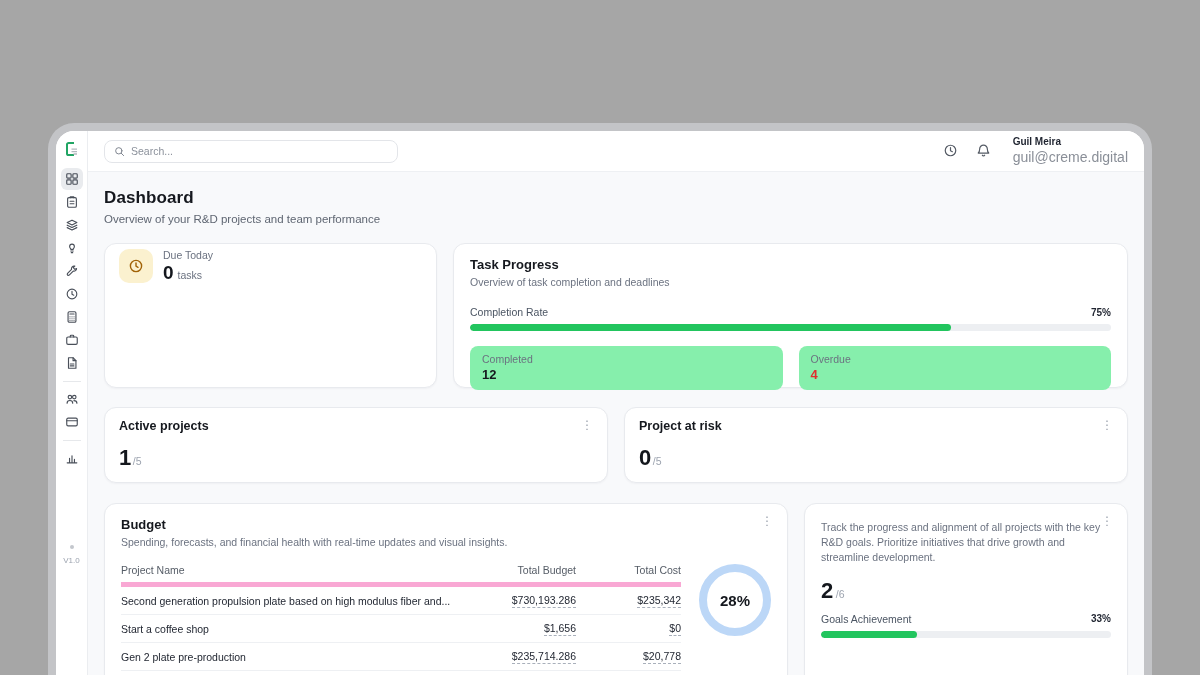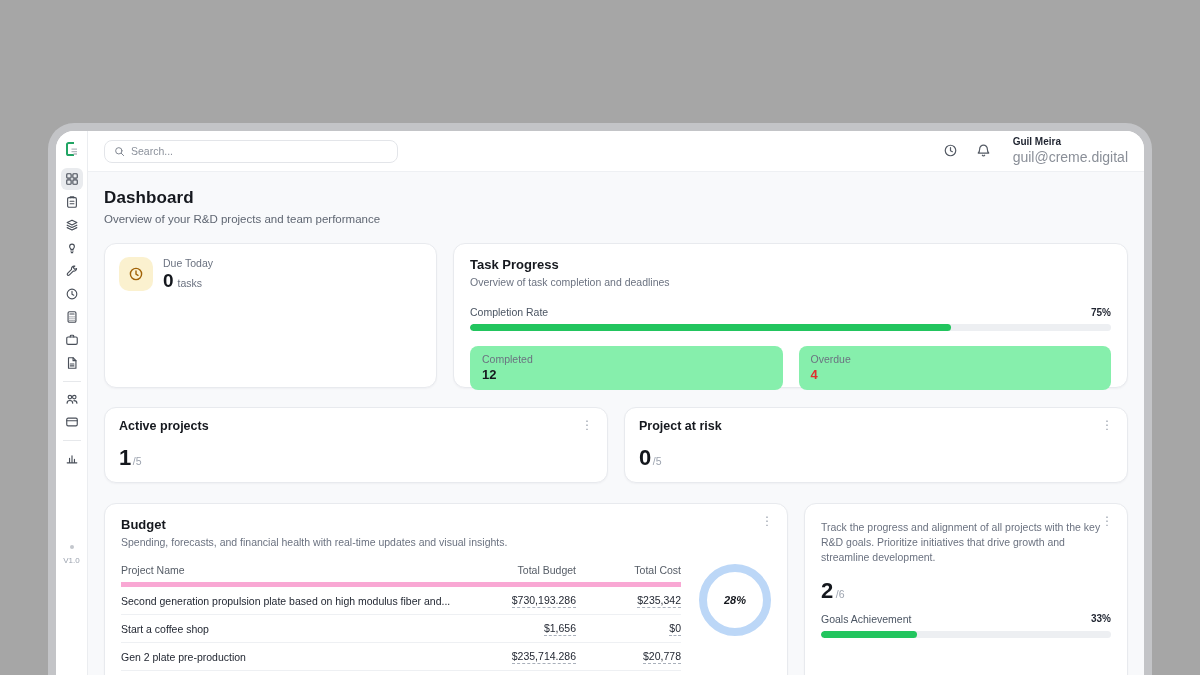--- a/index.html
+++ b/index.html
@@ -50,21 +50,21 @@
   .row2 { margin-top:19px; }
   .row3 { margin-top:20px; align-items:stretch; min-height:230px; }
 
   .card { background:#fff; border:1px solid #e8eaee; border-radius:12px;
     box-shadow:0 1px 2px rgba(16,24,40,.04); position:relative; }
 
   .kebab { position:absolute; top:9px; right:11px; color:#9aa1ad; font-size:12px;
     line-height:1; cursor:pointer; padding:2px 3px; letter-spacing:0; }
 
   
-  .card-due { width:333px; flex:none; height:145px; padding:13px 14px; display:flex; gap:10px; }
+  .card-due { width:333px; flex:none; height:145px; padding:5px 14px; display:flex; gap:10px; }
   .due-iconbox { width:34px; height:34px; border-radius:10px; background:#fbf1cf; flex:none;
     display:flex; align-items:center; justify-content:center; color:#a16207; }
   .due-iconbox svg { width:16px; height:16px; }
   .mini-label { font-size:10.5px; color:#6b7280; }
   .due-valrow { margin-top:1px; display:flex; align-items:baseline; gap:4px; }
   .due-value { font-size:19px; font-weight:800; color:#14171d; }
 
   
   .card-task { flex:1; height:145px; padding:13px 16px; }
   .card-title { font-size:13px; font-weight:700; color:#15181e; }
@@ -91,21 +91,21 @@
   .budget-body { display:flex; align-items:flex-start; margin-top:14px; }
   .btable { flex:1; min-width:0; font-size:10.5px; }
   .btr { display:flex; align-items:center; border-bottom:1px solid #eef0f3; padding:6.5px 0; color:#232833; }
   .btr.head { color:#555c66; padding:0 0 6px; border-bottom:5px solid #f9a8d4; }
   .bc-name { flex:1; min-width:0; white-space:nowrap; overflow:hidden; text-overflow:ellipsis; padding-right:10px; }
   .bc-budget { width:115px; text-align:right; flex:none; }
   .bc-cost { width:105px; text-align:right; flex:none; }
   .money { display:inline-block; border-bottom:1px dashed #a9b0bb; cursor:pointer; padding-bottom:1px; }
   .gauge { width:72px; height:72px; flex:none; margin-left:18px; border-radius:50%;
     border:8px solid #bcd7f7; display:flex; align-items:center; justify-content:center; background:#fff; }
-  .gauge-text { font-size:11px; font-weight:800; color:#14171d;font-style:italic; }
+  .gauge-text { font-size:15px; font-weight:800; color:#14171d; }
 
   
   .card-goals { flex:1; padding:13px 16px; }
   .goals-valrow { margin-top:12px; display:flex; align-items:baseline; gap:3px; }
 </style>
 </head>
 <body>
 
 <div class="device-frame">
   <div class="app">

